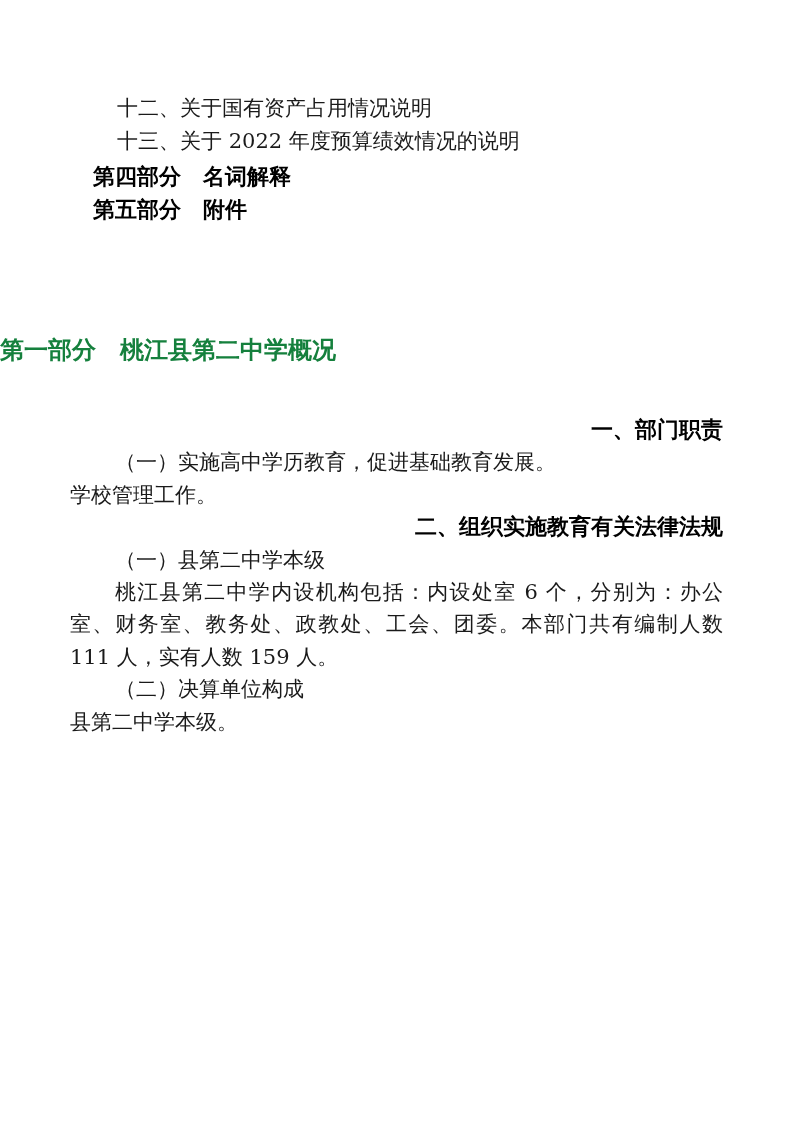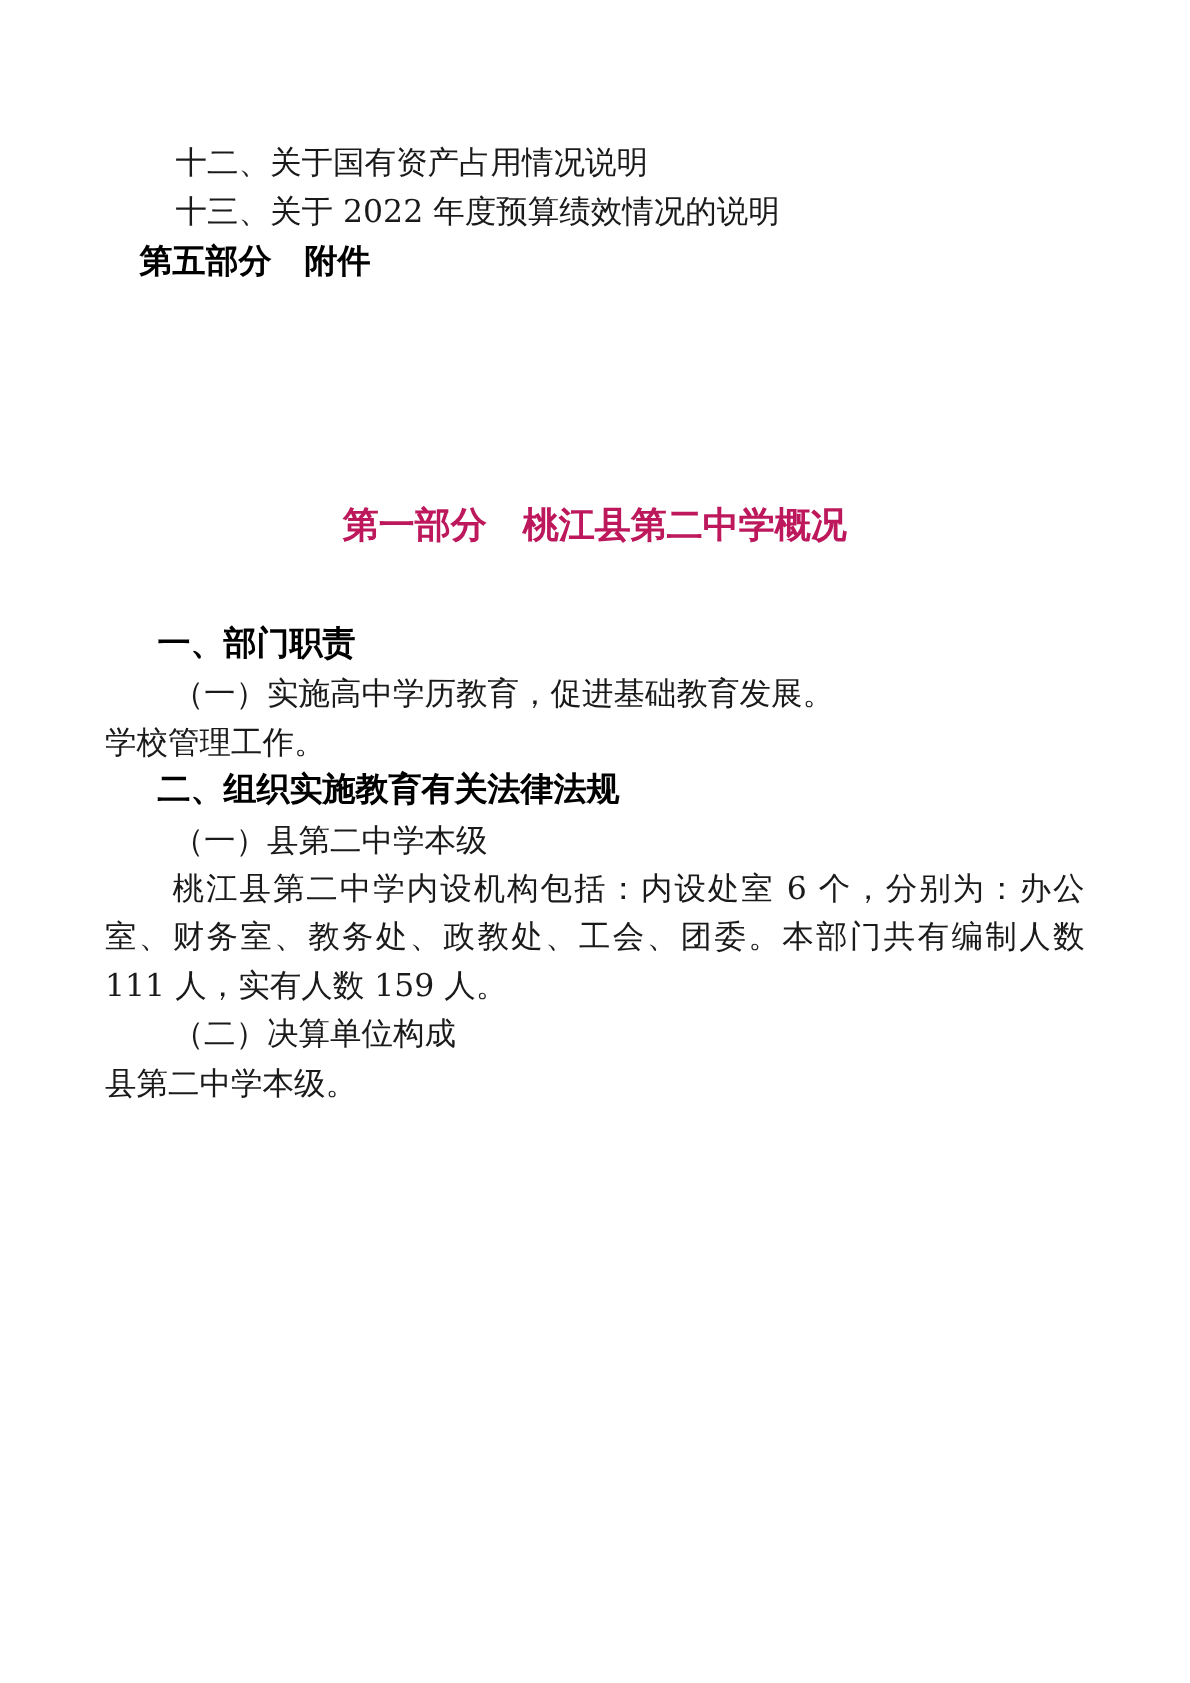--- a/index.html
+++ b/index.html
@@ -34,24 +34,24 @@
     text-indent: 23px;
     white-space: nowrap;
   }
   .part-line.first { margin-top: 2px; }
   
   .page-title {
     position: absolute;
     top: 334px;
     left: 0;
     width: 793px;
-    text-align: center;
+    text-align: left;
     font-family: "DejaVu Sans", "Liberation Sans", sans-serif;
     font-weight: bold;
-    color: #be185d;
+    color: #15803d;
     font-size: 24px;
     line-height: 33px;
   }
   
   .body-block {
     position: absolute;
     top: 414px;
     left: 70px;
     width: 653px;
     font-family: "DejaVu Serif", "Liberation Serif", serif;
@@ -59,37 +59,39 @@
     line-height: 32.4px;
   }
   .sec-heading {
     font-family: "DejaVu Sans", "Liberation Sans", sans-serif;
     font-weight: bold;
     color: #000000;
     font-size: 22px;
     line-height: 32.4px;
     text-indent: 35px;
     white-space: nowrap;
+    text-align: right;
   }
   .line { text-indent: 0; }
   .line.indent { text-indent: 45px; }
   .line.just {
     text-align: justify;
     text-align-last: justify;
     text-justify: inter-character;
   }
 </style>
 </head>
 <body>
 
 <div class="page">
 
   <div class="toc-block">
     <div class="toc-line">十二、关于国有资产占用情况说明</div>
     <div class="toc-line">十三、关于 2022 年度预算绩效情况的说明</div>
+    <div class="part-line first">第四部分　名词解释</div>
     <div class="part-line">第五部分　附件</div>
   </div>
 
   <div class="page-title">第一部分　桃江县第二中学概况</div>
 
   <div class="body-block">
     <div class="sec-heading">一、部门职责</div>
     <div class="line indent">（一）实施高中学历教育，促进基础教育发展。</div>
     <div class="line">学校管理工作。</div>
 

